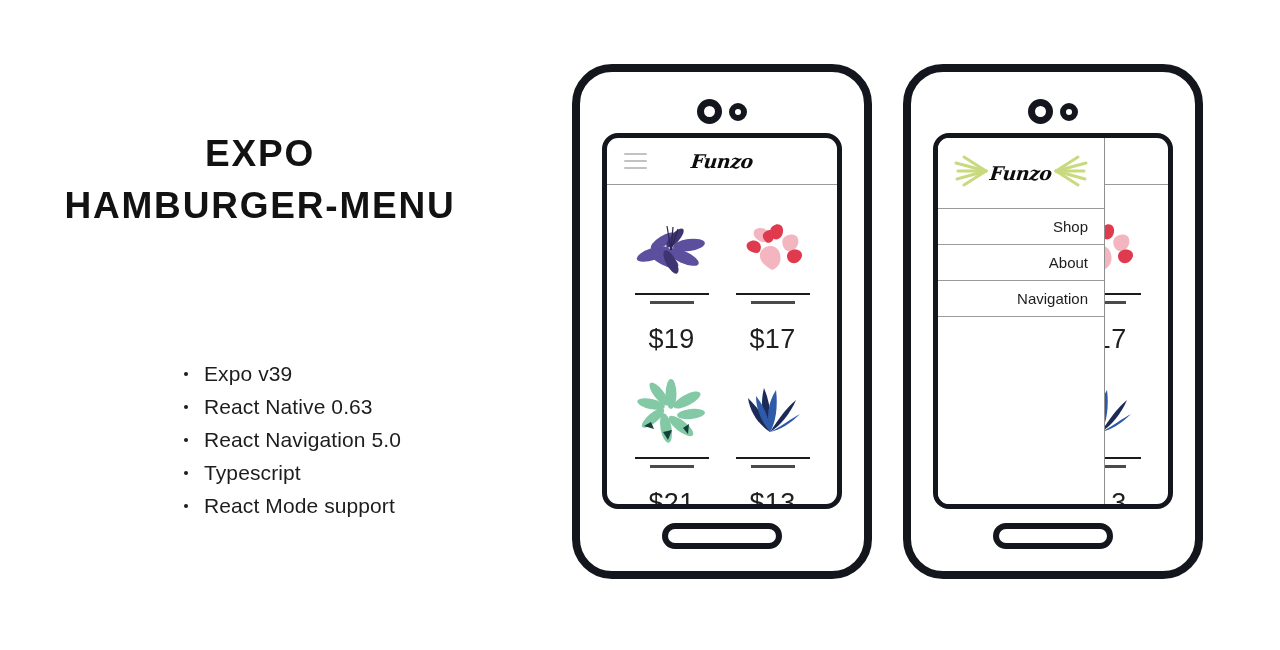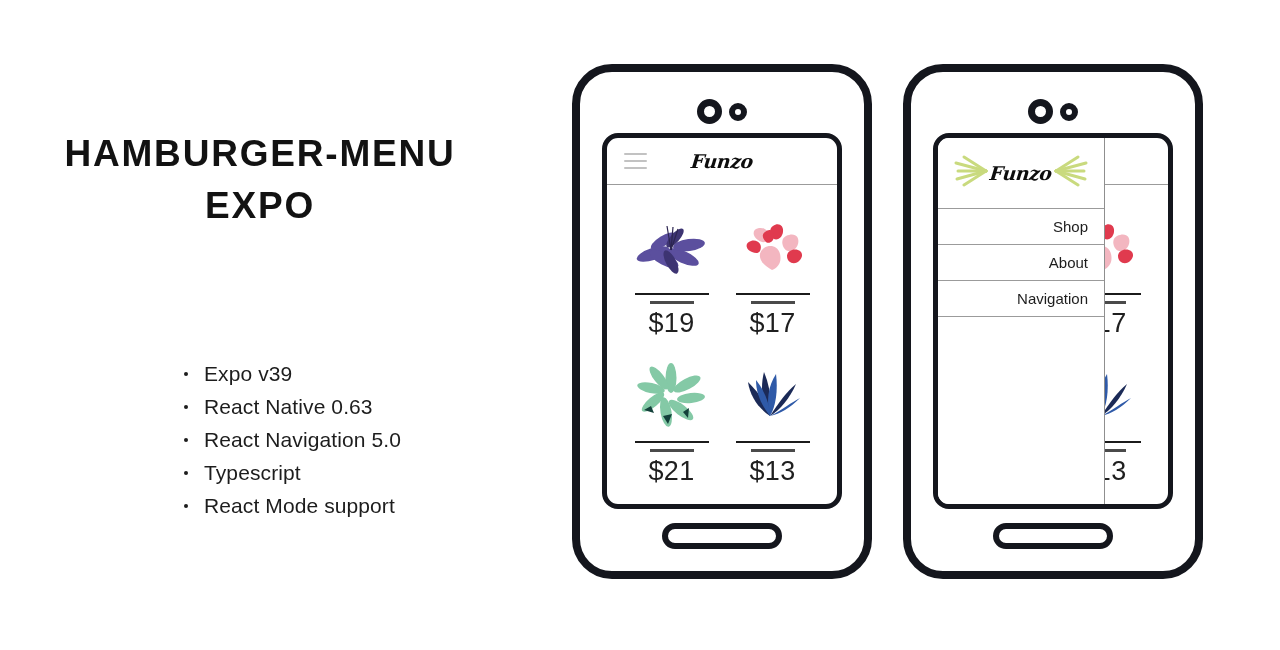--- a/index.html
+++ b/index.html
@@ -137,21 +137,21 @@
     display:flex;align-items:center;justify-content:center;
   }
   .thumb svg{display:block;}
   .rule-long{
     width:74px;height:2px;background:#1b1b1b;margin-top:10px;
   }
   .rule-short{
     width:44px;height:3px;background:#4a4a4a;margin-top:6px;
   }
   .price{
-    margin-top:4px;
+    margin-top:20px;
     font-size:27px;
     font-weight:300;
     color:#1f1f1f;
     letter-spacing:.3px;
   }
 
   
   .drawer{
     position:absolute;left:0;top:0;
     width:167px;height:100%;
@@ -186,22 +186,22 @@
     color:#1d1d1d;
     box-sizing:border-box;
     cursor:pointer;
   }
 </style>
 </head>
 <body>
 
 <div id="left-panel">
   <div id="headline">
+    <span class="hl">EXPO</span>
     <span class="hl">HAMBURGER-MENU</span>
-    <span class="hl">EXPO</span>
   </div>
 
   <ul id="feature-list">
     <li>Expo v39</li>
     <li>React Native 0.63</li>
     <li>React Navigation 5.0</li>
     <li>Typescript</li>
     <li>React Mode support</li>
   </ul>
 </div>

